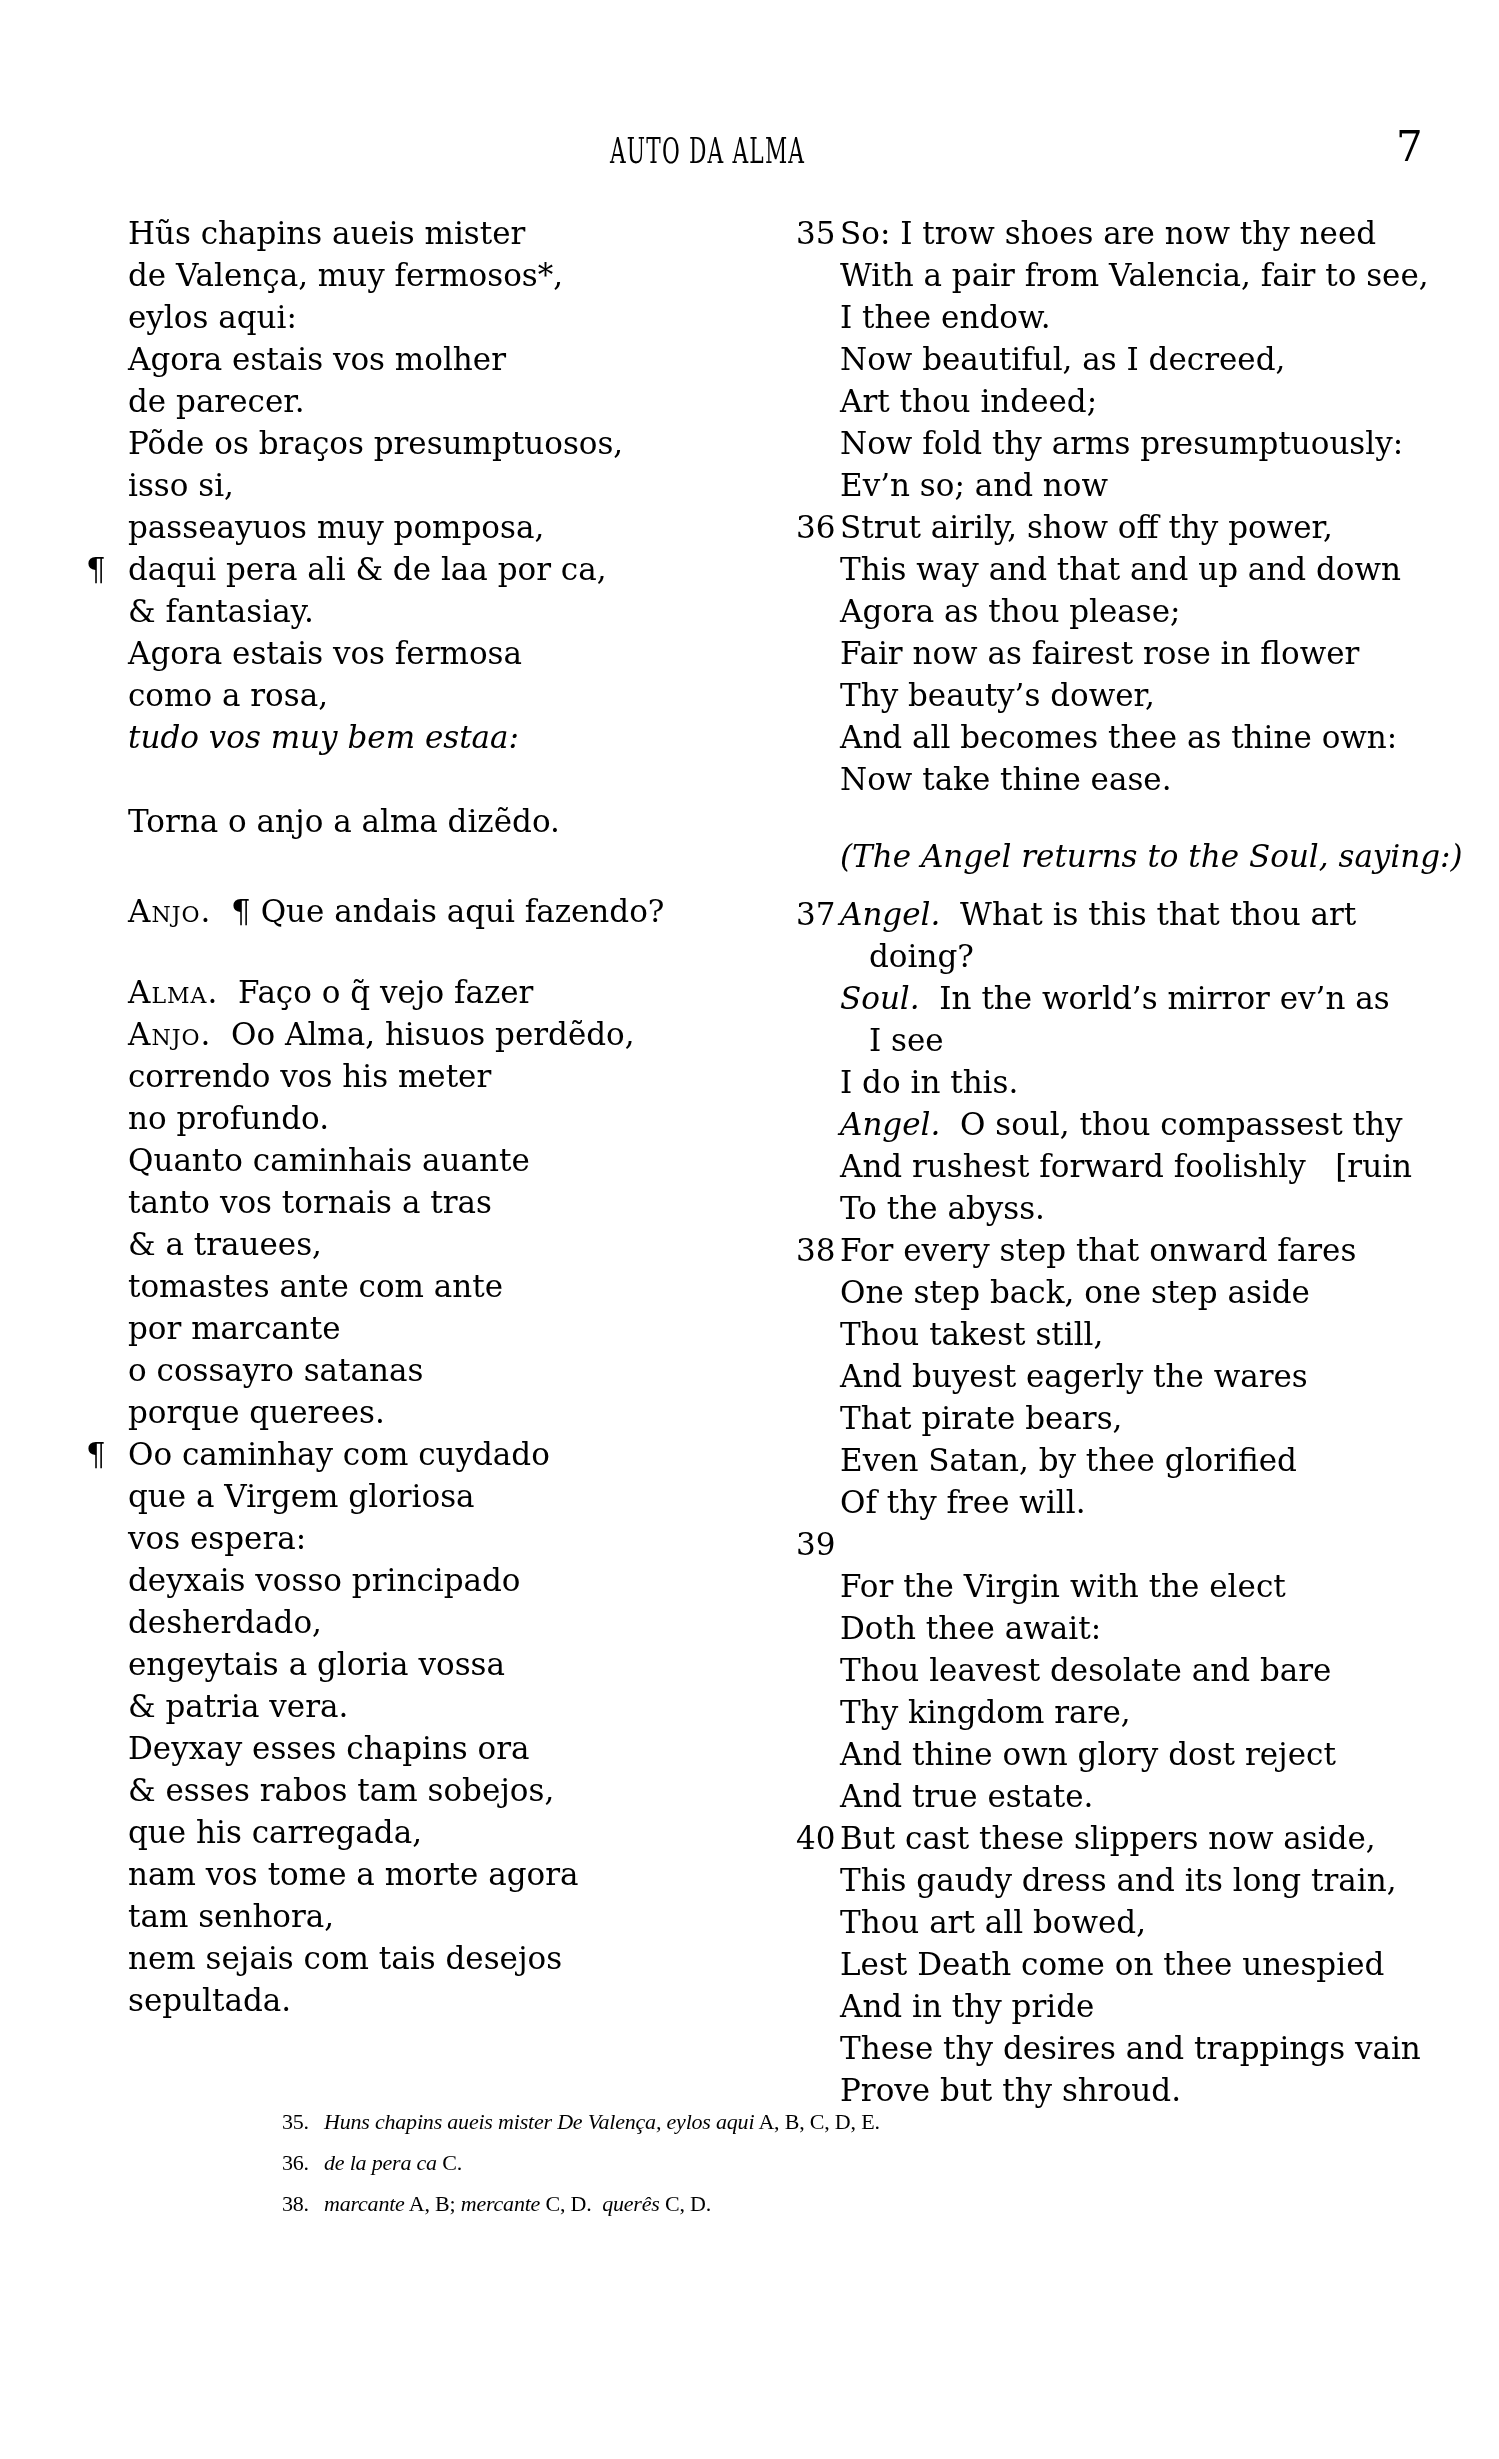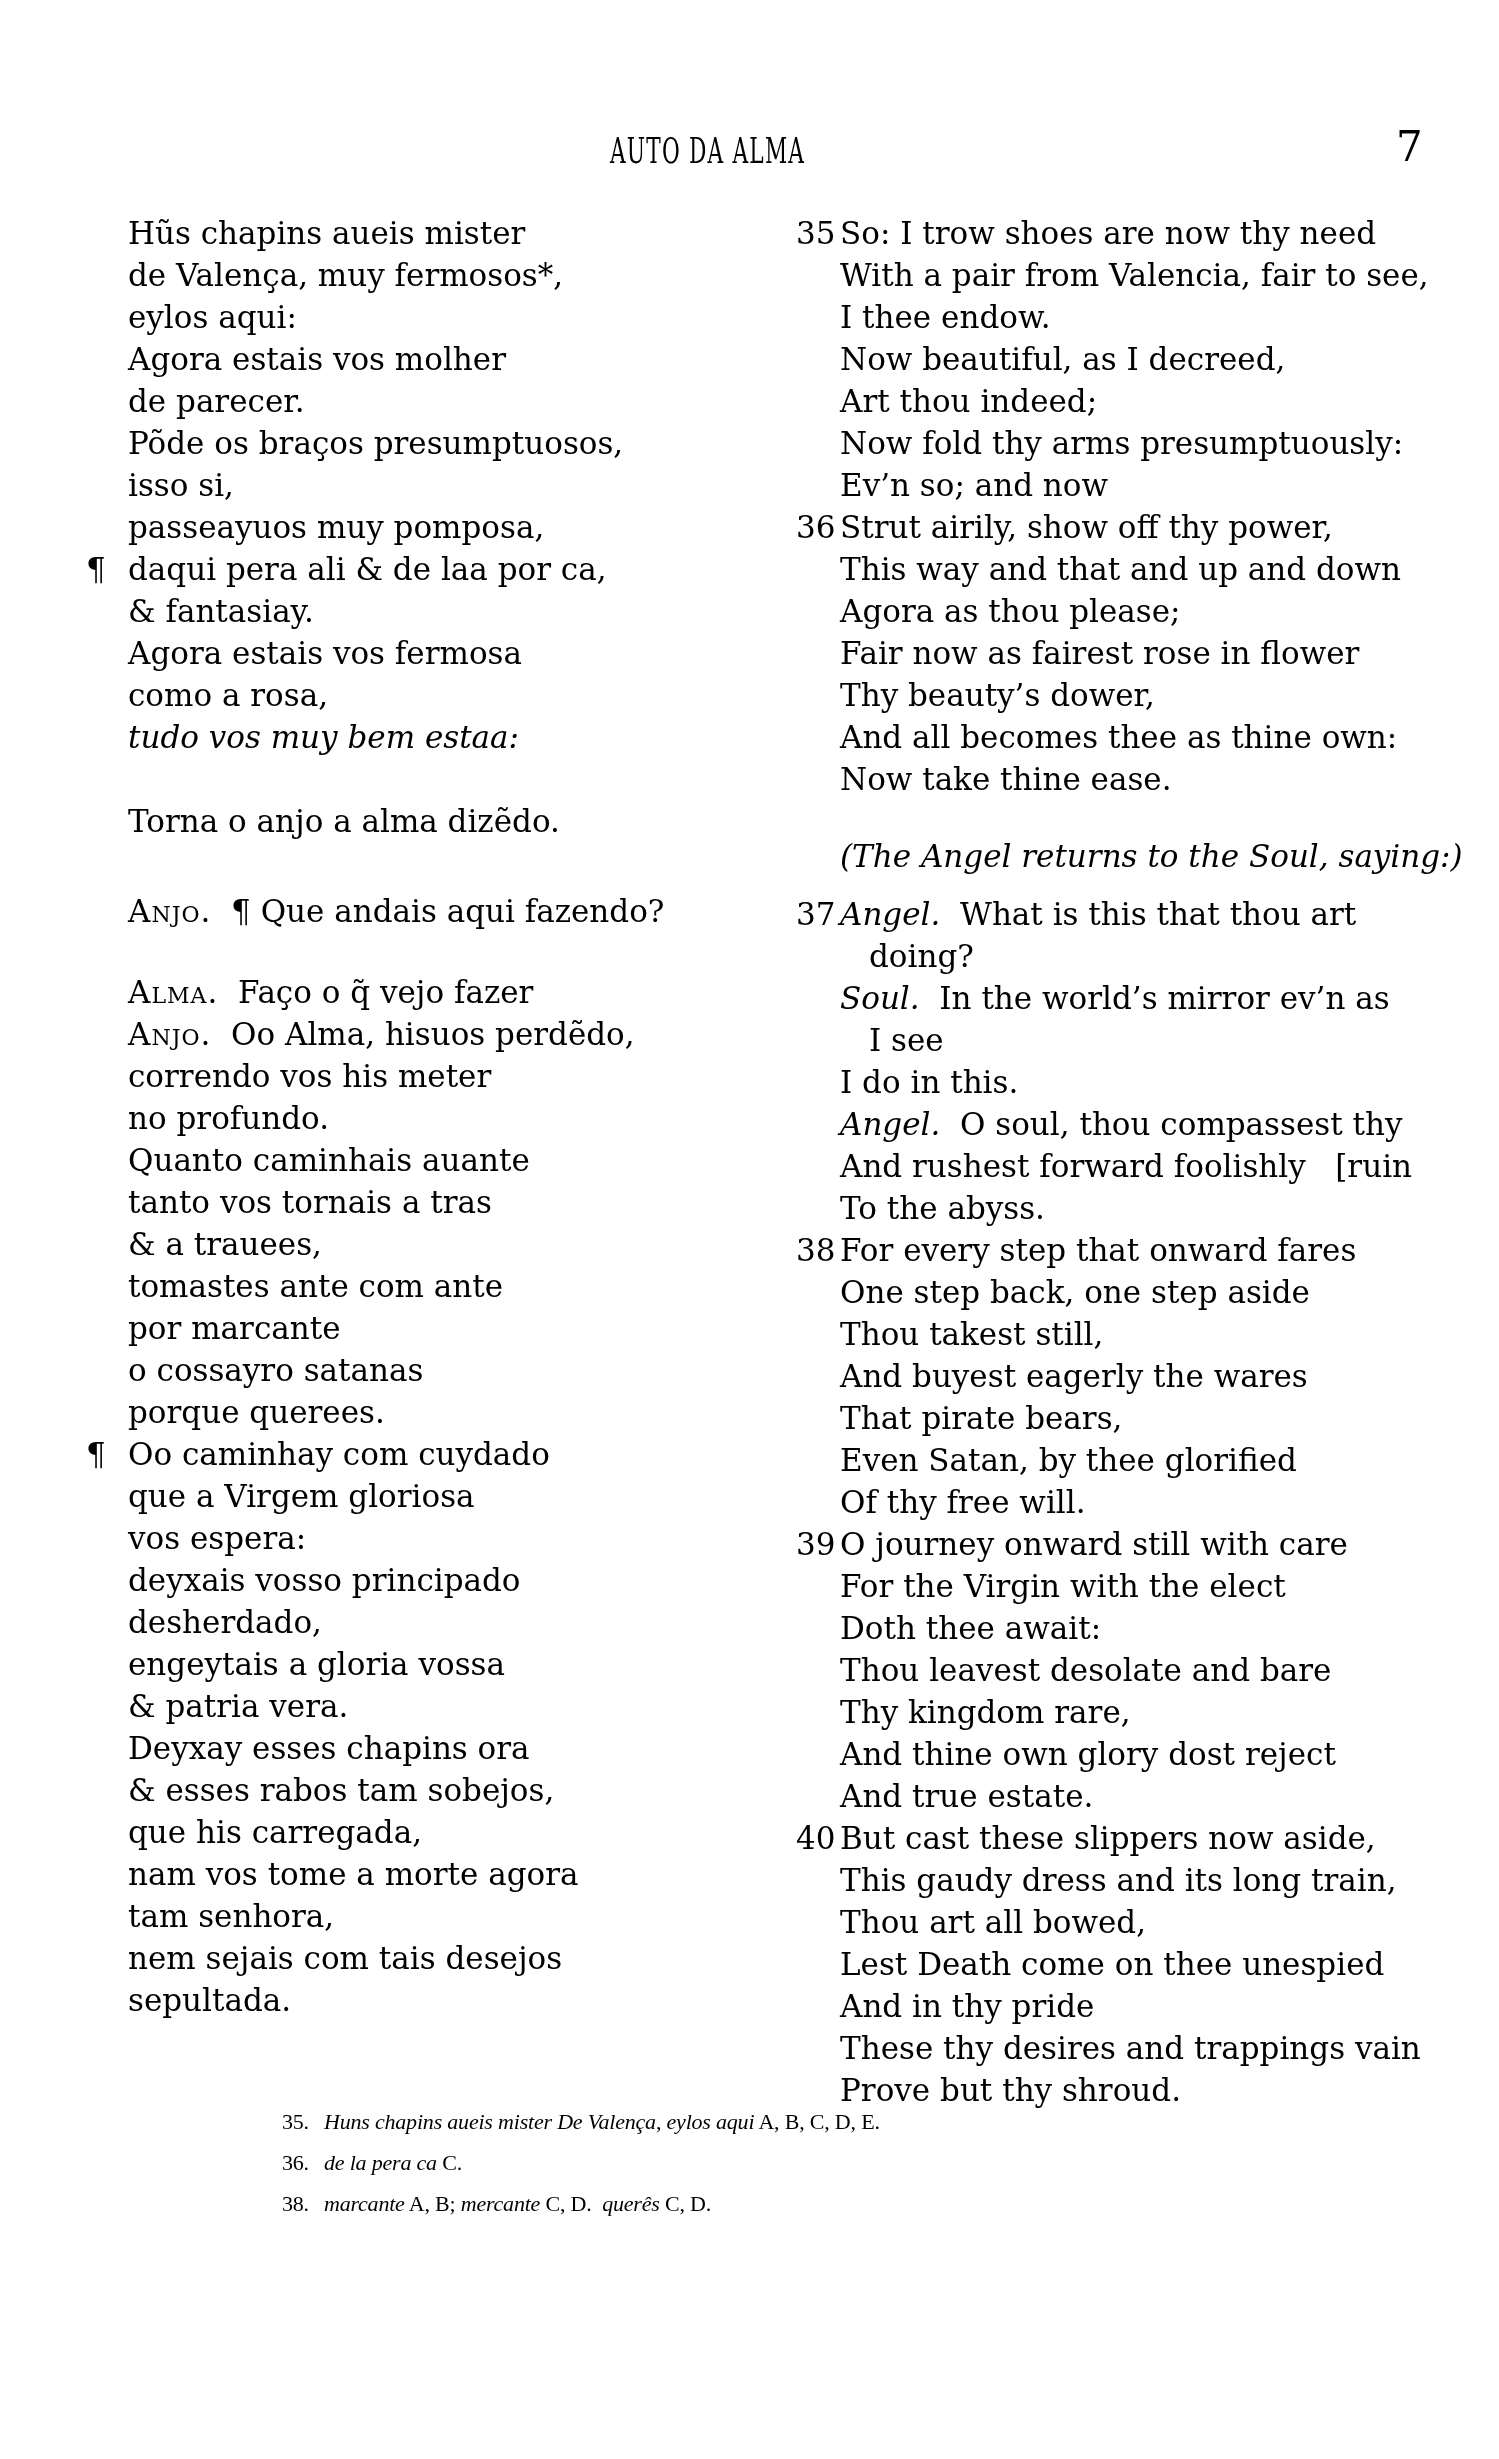--- a/index.html
+++ b/index.html
@@ -121,21 +121,21 @@
       <div class="line"><span class="seg italic">Angel.</span><span class="seg">  O soul, thou compassest thy</span></div>
       <div class="line"><span class="seg">And rushest forward foolishly   [ruin</span></div>
       <div class="line"><span class="seg">To the abyss.</span></div>
       <div class="line"><span class="stanza-num">38</span><span class="seg">For every step that onward fares</span></div>
       <div class="line"><span class="seg">One step back, one step aside</span></div>
       <div class="line"><span class="seg">Thou takest still,</span></div>
       <div class="line"><span class="seg">And buyest eagerly the wares</span></div>
       <div class="line"><span class="seg">That pirate bears,</span></div>
       <div class="line"><span class="seg">Even Satan, by thee glorified</span></div>
       <div class="line"><span class="seg">Of thy free will.</span></div>
-      <div class="line"><span class="stanza-num">39</span><span class="seg">O journey onward still with care</span></div>
+      <div class="line"><span class="stanza-num">39</span></div>
       <div class="line"><span class="seg">For the Virgin with the elect</span></div>
       <div class="line"><span class="seg">Doth thee await:</span></div>
       <div class="line"><span class="seg">Thou leavest desolate and bare</span></div>
       <div class="line"><span class="seg">Thy kingdom rare,</span></div>
       <div class="line"><span class="seg">And thine own glory dost reject</span></div>
       <div class="line"><span class="seg">And true estate.</span></div>
       <div class="line"><span class="stanza-num">40</span><span class="seg">But cast these slippers now aside,</span></div>
       <div class="line"><span class="seg">This gaudy dress and its long train,</span></div>
       <div class="line"><span class="seg">Thou art all bowed,</span></div>
       <div class="line"><span class="seg">Lest Death come on thee unespied</span></div>

